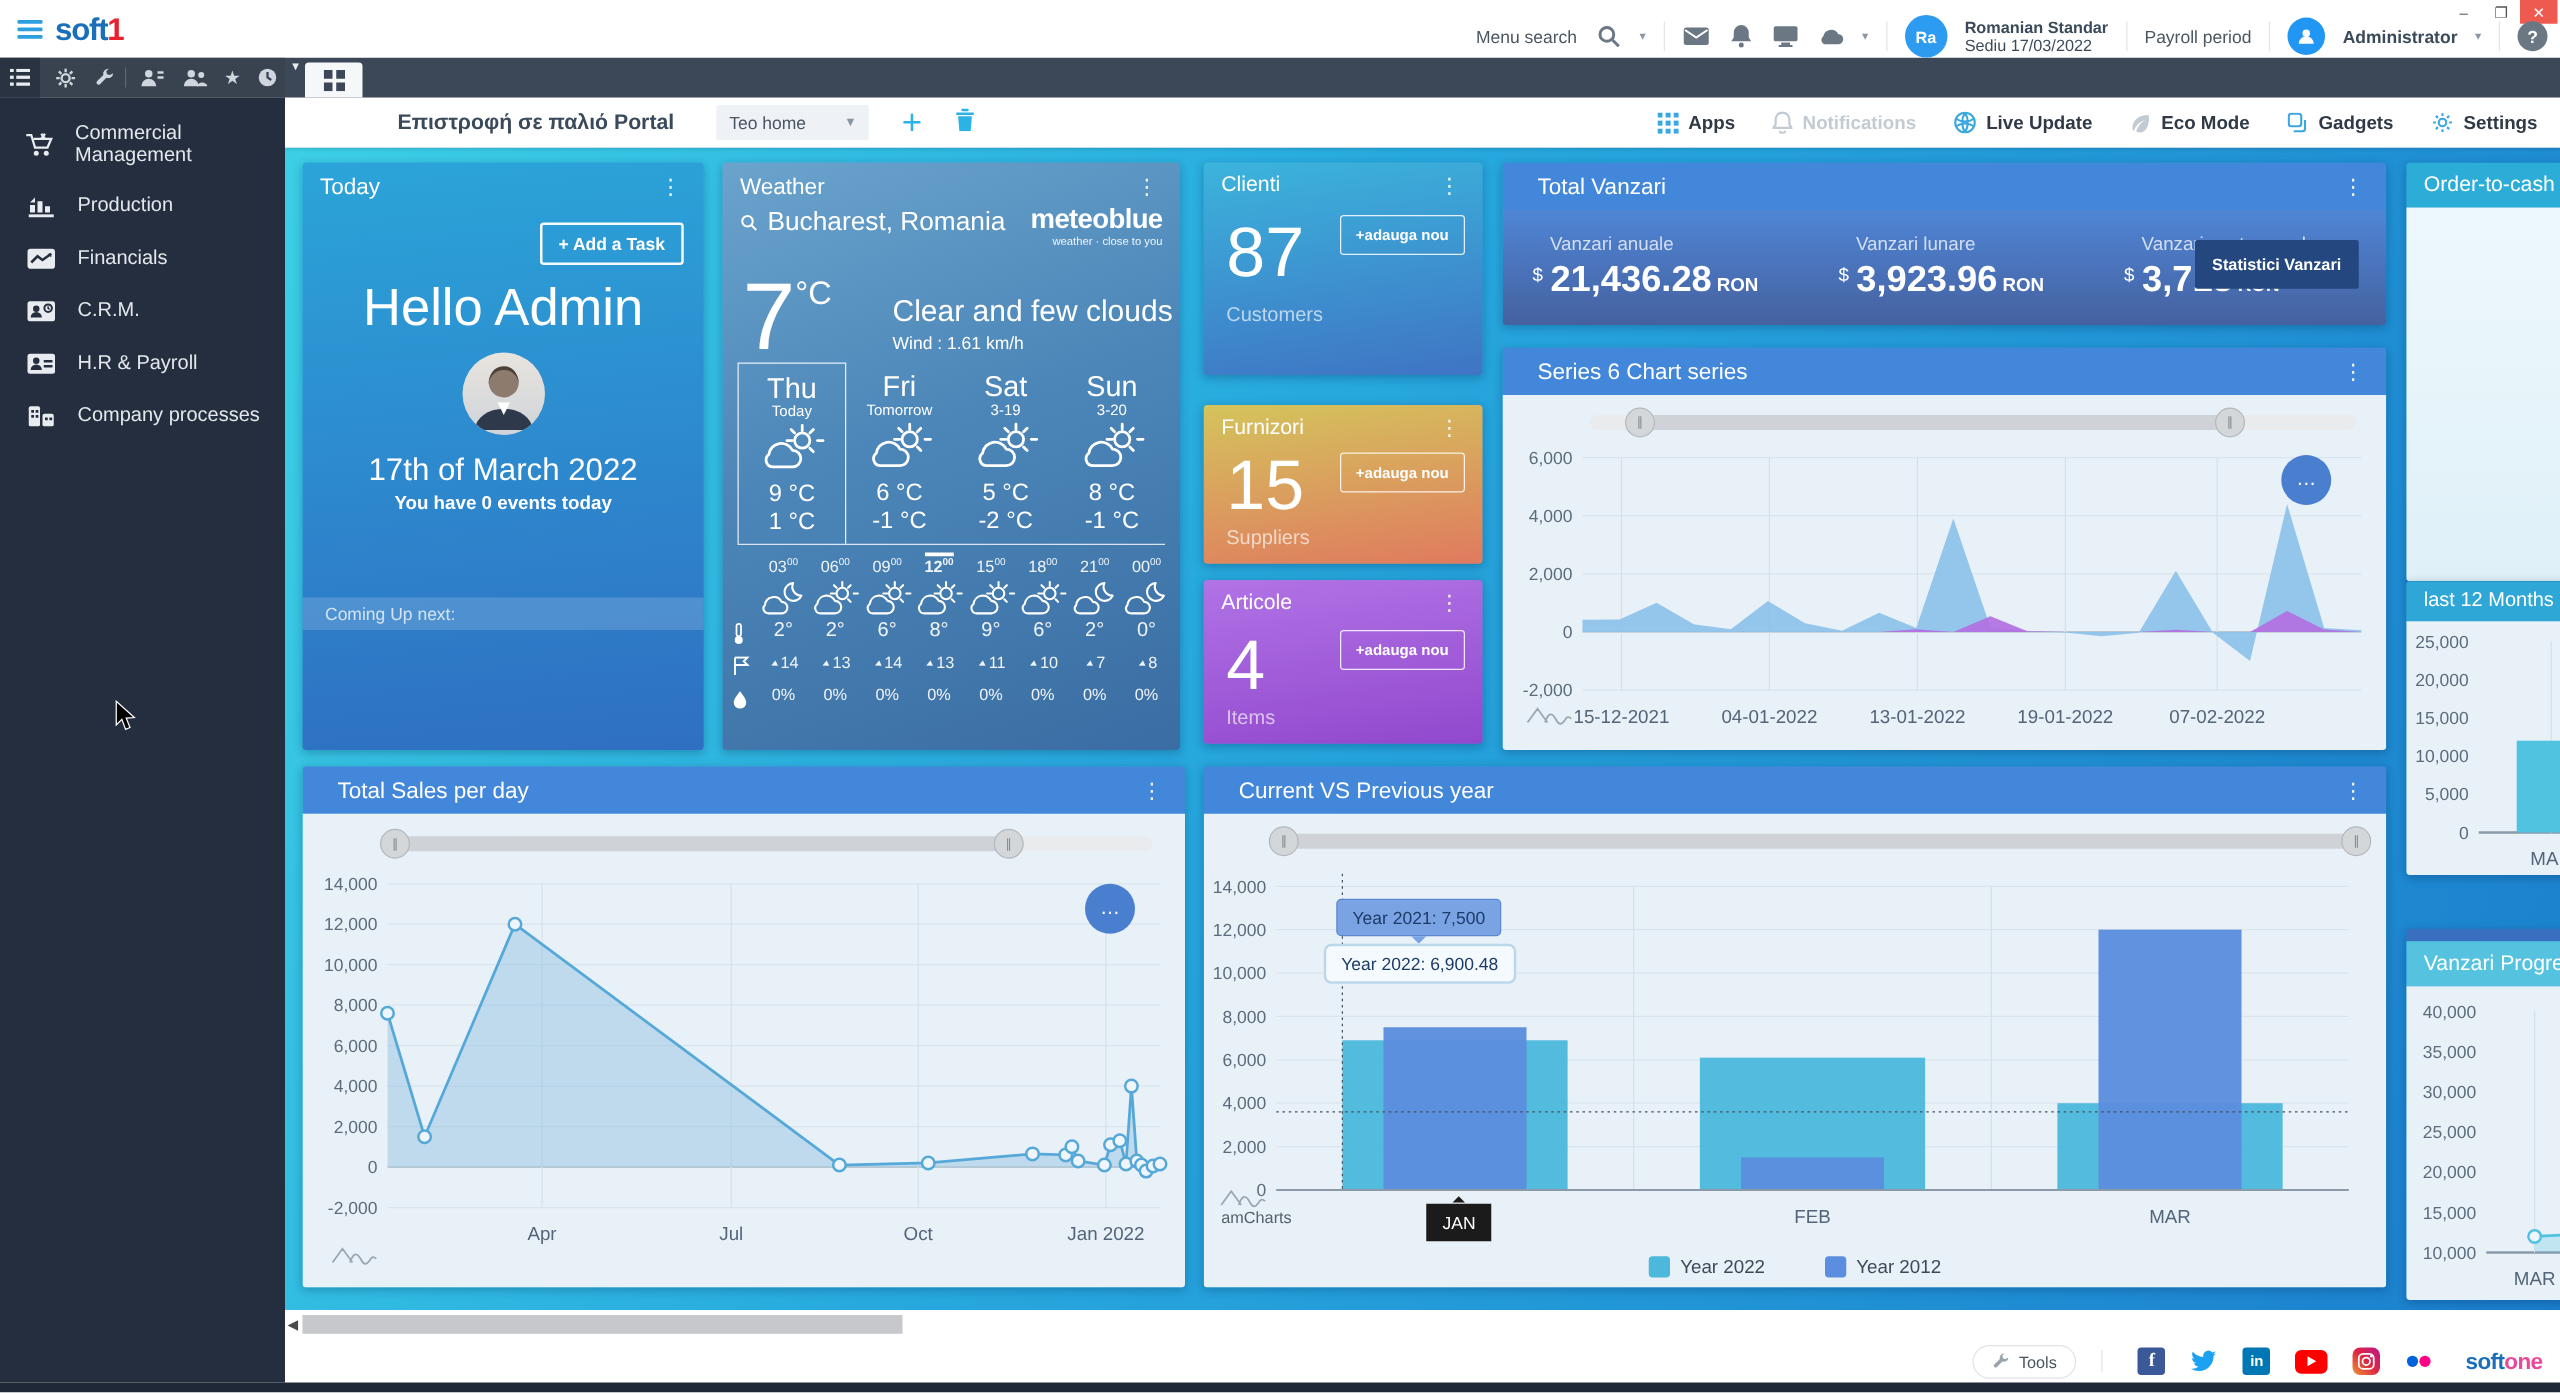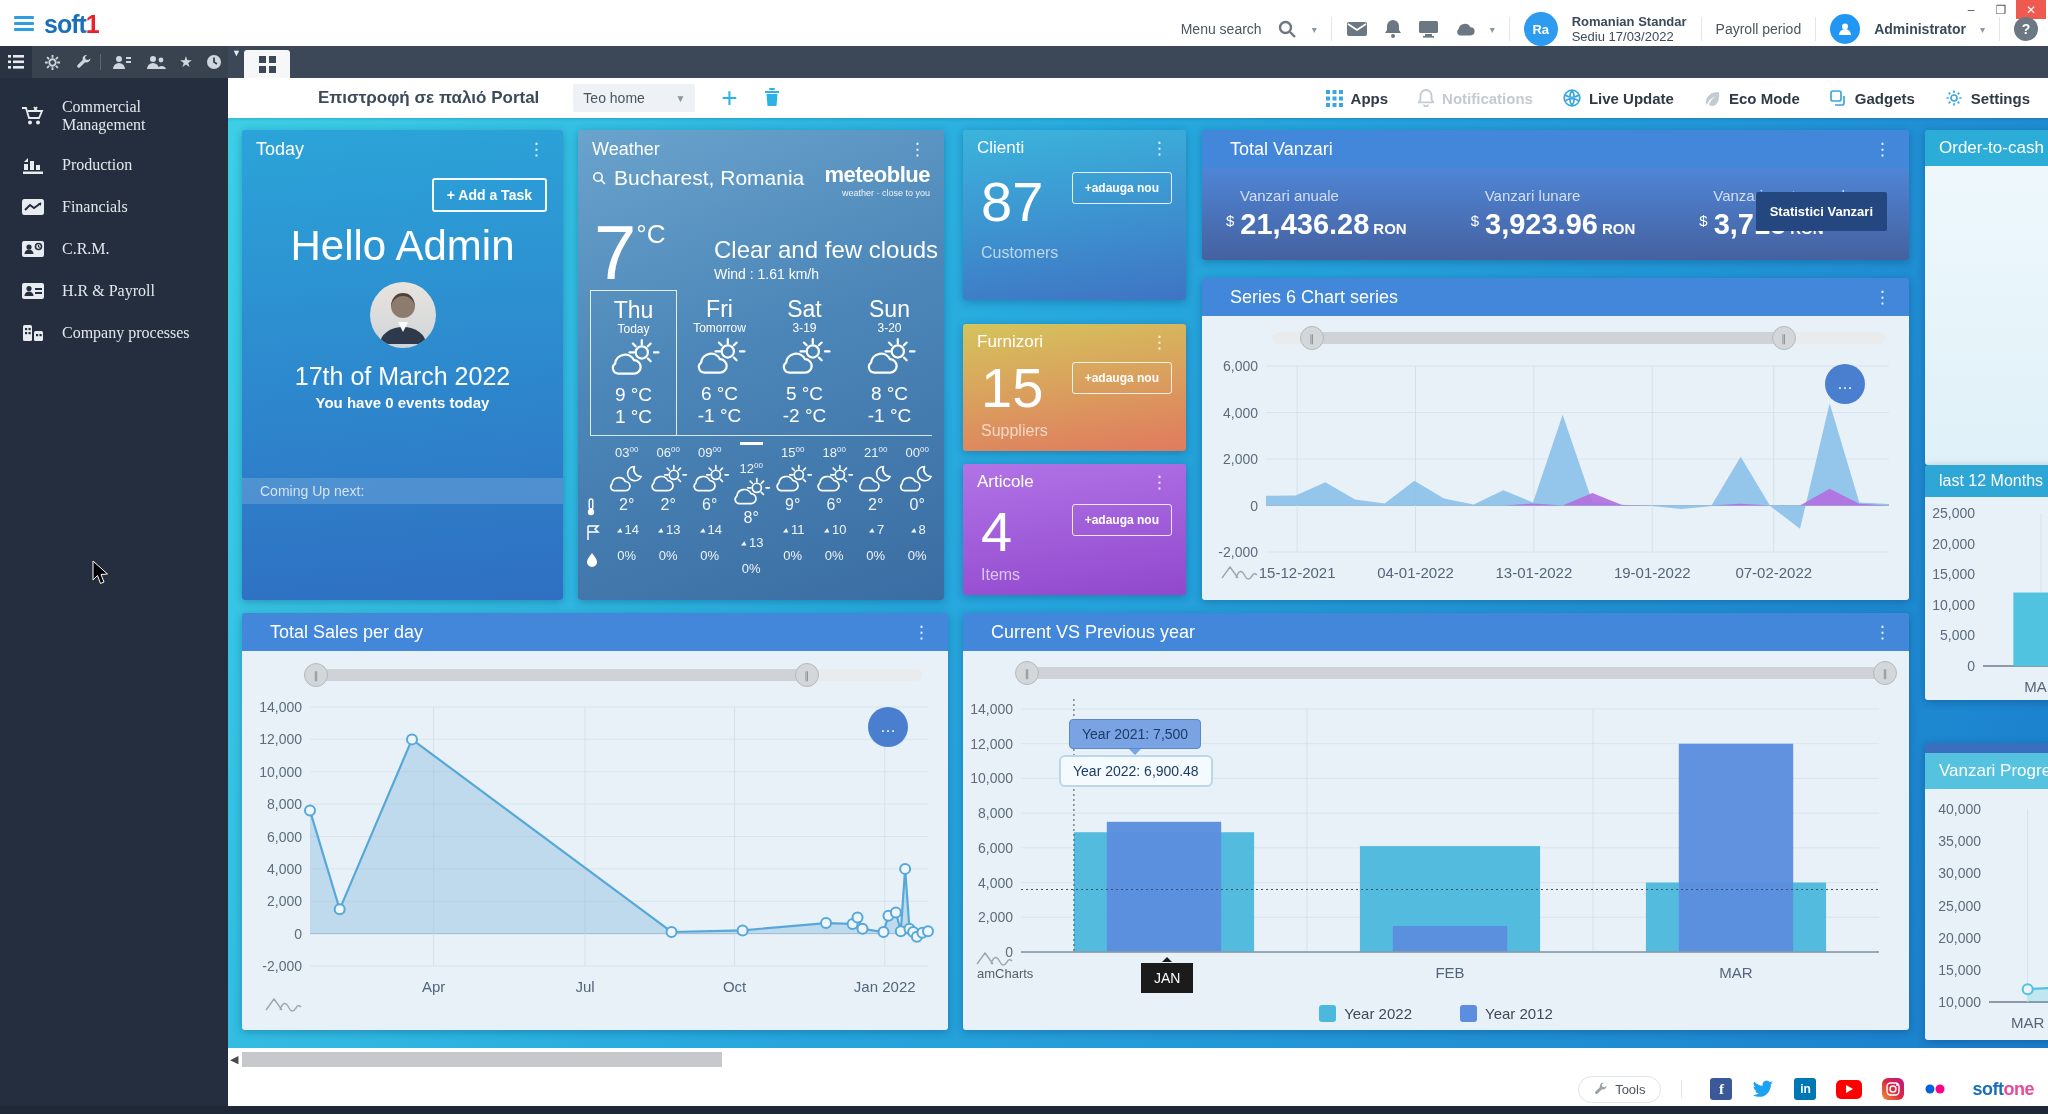--- a/index.html
+++ b/index.html
@@ -32,21 +32,21 @@
   .tabstrip { position:absolute; left:0; top:46px; width:2048px; height:32px; background:#3c4757; z-index:29; }
   .rail { position:absolute; left:0; top:0; width:228px; height:32px; background:#39434f; }
   .rail-ico { position:absolute; top:0; height:32px; display:flex; align-items:center; justify-content:center; width:32px; }
   .rail-sel { background:#2a3342; }
   .rail-div { position:absolute; top:8px; width:1px; height:16px; background:#5a6675; }
   .tab-caret { position:absolute; left:232px; top:2px; color:#e8ecf0; font-size:9px; }
   .tab-active { position:absolute; left:244px; top:4px; width:46px; height:28px; background:#f5f7f9; border-radius:3px 3px 0 0; display:flex; align-items:center; justify-content:center; }
 
   
   .sidebar { position:absolute; left:0; top:78px; width:228px; height:1028px; background:#252e3e; z-index:28; }
-  .side-item { display:flex; align-items:center; gap:16px; padding:10px 0 10px 20px; cursor:pointer;font-family:Liberation Serif, serif; }
+  .side-item { display:flex; align-items:center; gap:16px; padding:10px 0 10px 20px; cursor:pointer; }
   .sidebar .side-item:first-child { margin-top:10px; }
   .side-ico { width:26px; height:22px; display:flex; align-items:center; justify-content:center; }
   .side-label { font-size:16px; color:#e3e8ed; }
 
   
   .toolbar { position:absolute; left:228px; top:78px; width:1820px; height:40px; background:#fff; z-index:27; box-shadow:0 1px 3px rgba(0,0,0,.15); display:flex; align-items:center; }
   .back-link { margin-left:90px; font-size:17px; font-weight:bold; color:#3b4a5a; cursor:pointer; }
   .home-select { margin-left:34px; width:122px; height:28px; background:#eef1f5; border:none; border-radius:2px; display:flex; align-items:center; justify-content:space-between; padding:0 10px; font-size:14px; color:#4a5660; cursor:pointer; }
   .tool-plus { margin-left:26px; font-size:28px; font-weight:300; color:#2bb3e6; cursor:pointer; line-height:20px; }
   .tool-trash { margin-left:26px; cursor:pointer; }
@@ -93,21 +93,21 @@
   .f-day { font-size:23px; }
   .f-sub { font-size:12px; margin-top:-2px; }
   .f-ico svg { width:56px; height:40px; margin:2px 0; }
   .f-hi,.f-lo { font-size:19px; line-height:22px; }
   .hourly { position:absolute; left:6px; right:6px; top:312px; }
   .h-gutter { position:absolute; left:2px; top:52px; width:18px; }
   .h-gutter div { height:26px; display:flex; align-items:center; }
   .h-cols { display:flex; margin-left:22px; }
   .h-col { flex:1; text-align:center; color:rgba(255,255,255,.92); cursor:pointer; }
   .h-time { font-size:13px; height:22px; display:inline-block; padding-top:3px; }
-  .h-col.active .h-time { font-weight:normal; border-top:3px solid #fff; padding-top:16px; }
+  .h-col.active .h-time { font-weight:bold; border-top:3px solid #fff; padding-top:0; }
   .h-icon svg { width:40px; height:30px; }
   .h-icon { height:32px; }
   .h-temp { font-size:16px; height:26px; }
   .h-wind { font-size:13px; height:26px; }
   .h-prec { font-size:13px; height:24px; }
   .warrow { display:inline-block; transform:rotate(-115deg); font-size:8px; margin-right:2px; }
 
   
   .counter-head { height:36px; display:flex; align-items:center; justify-content:space-between; padding:0 14px; }
   .counter-title { font-size:17px; color:#fff; }

